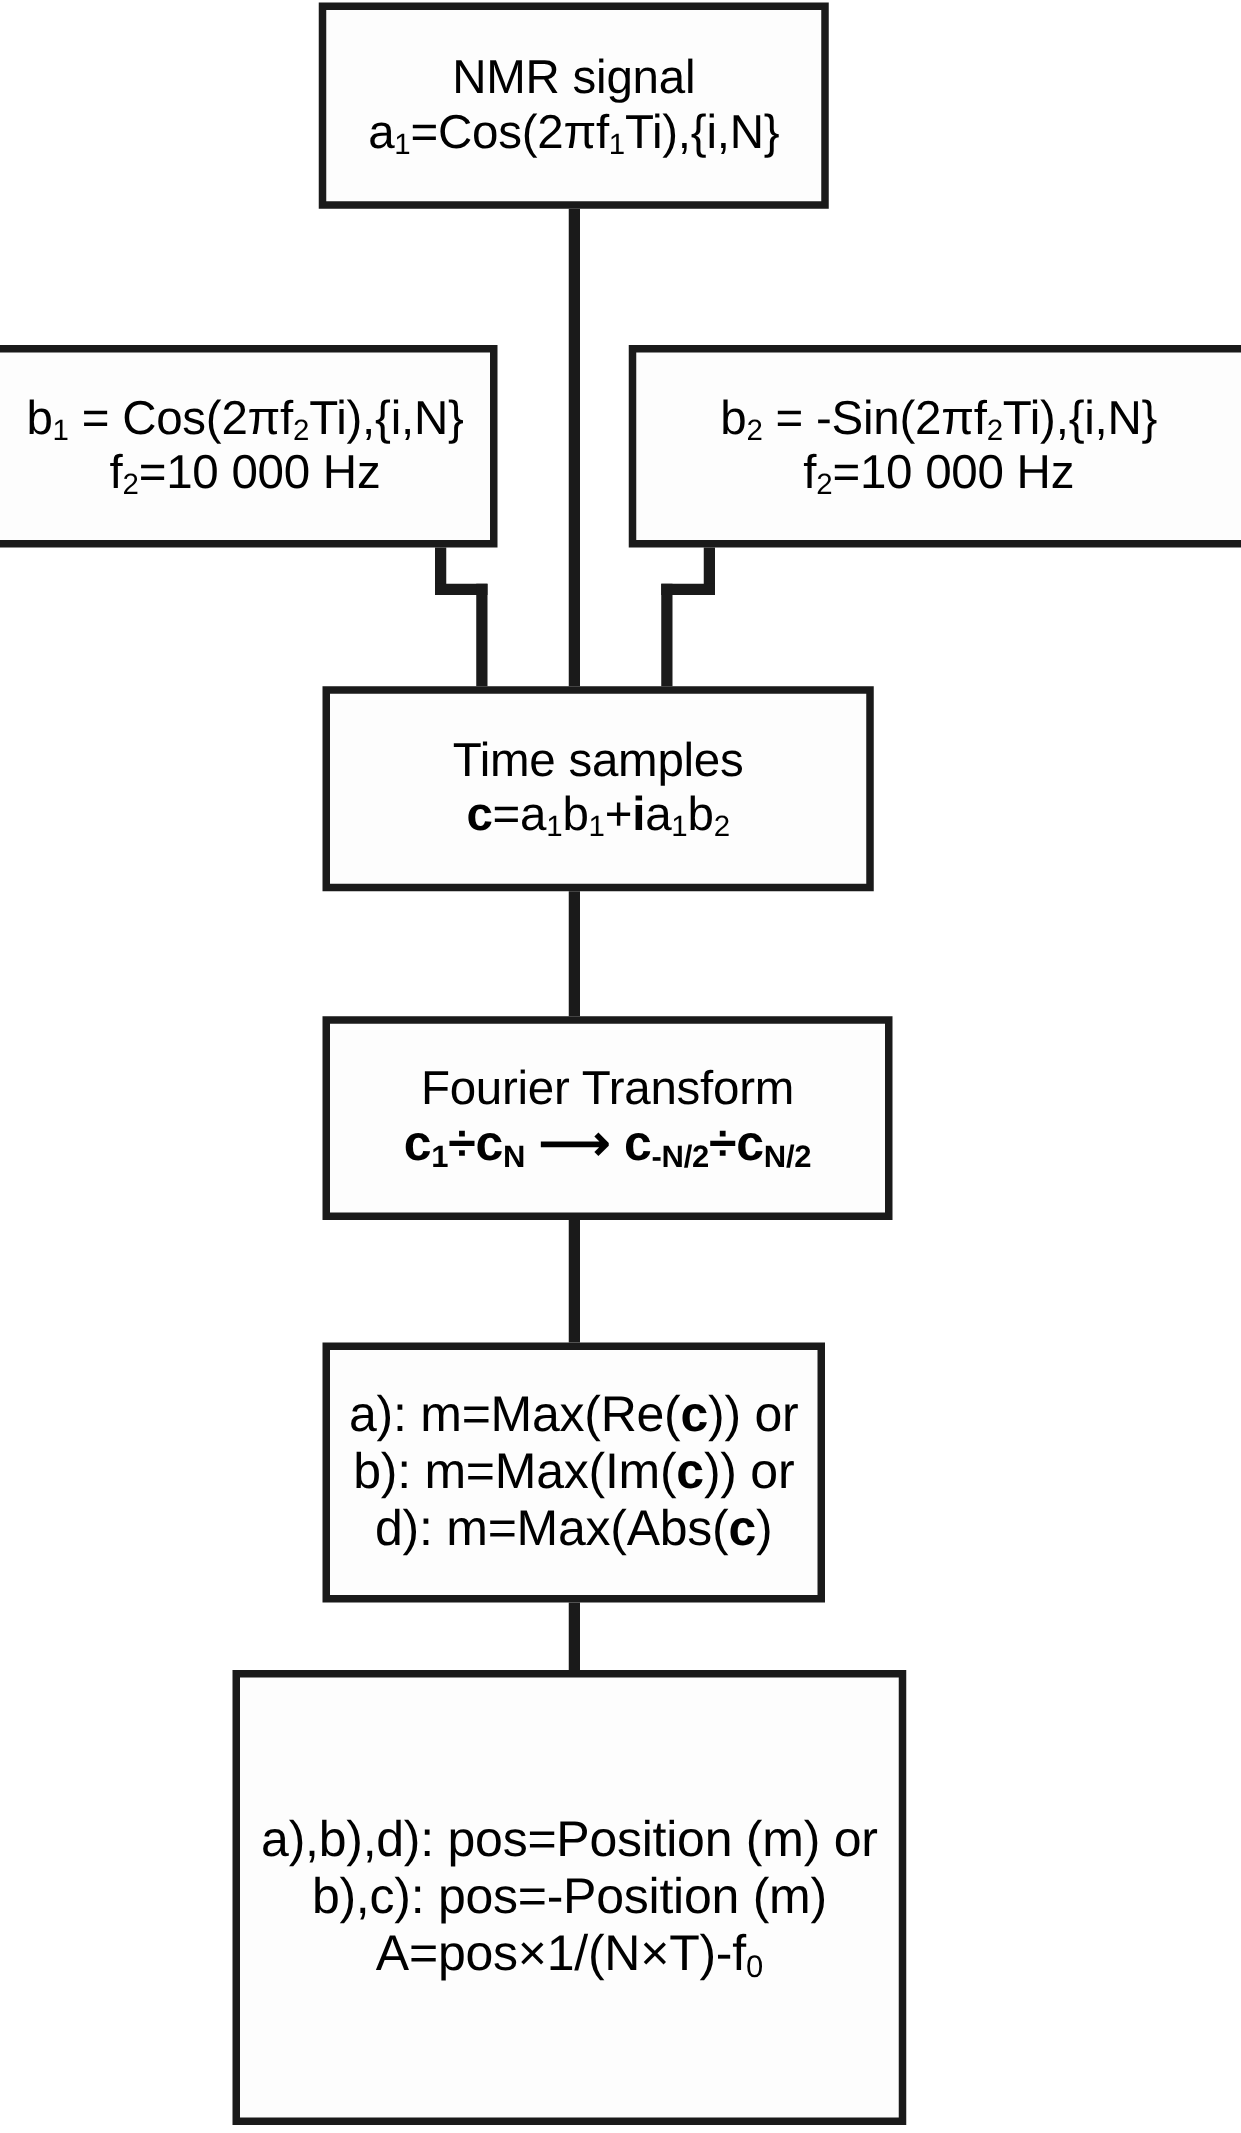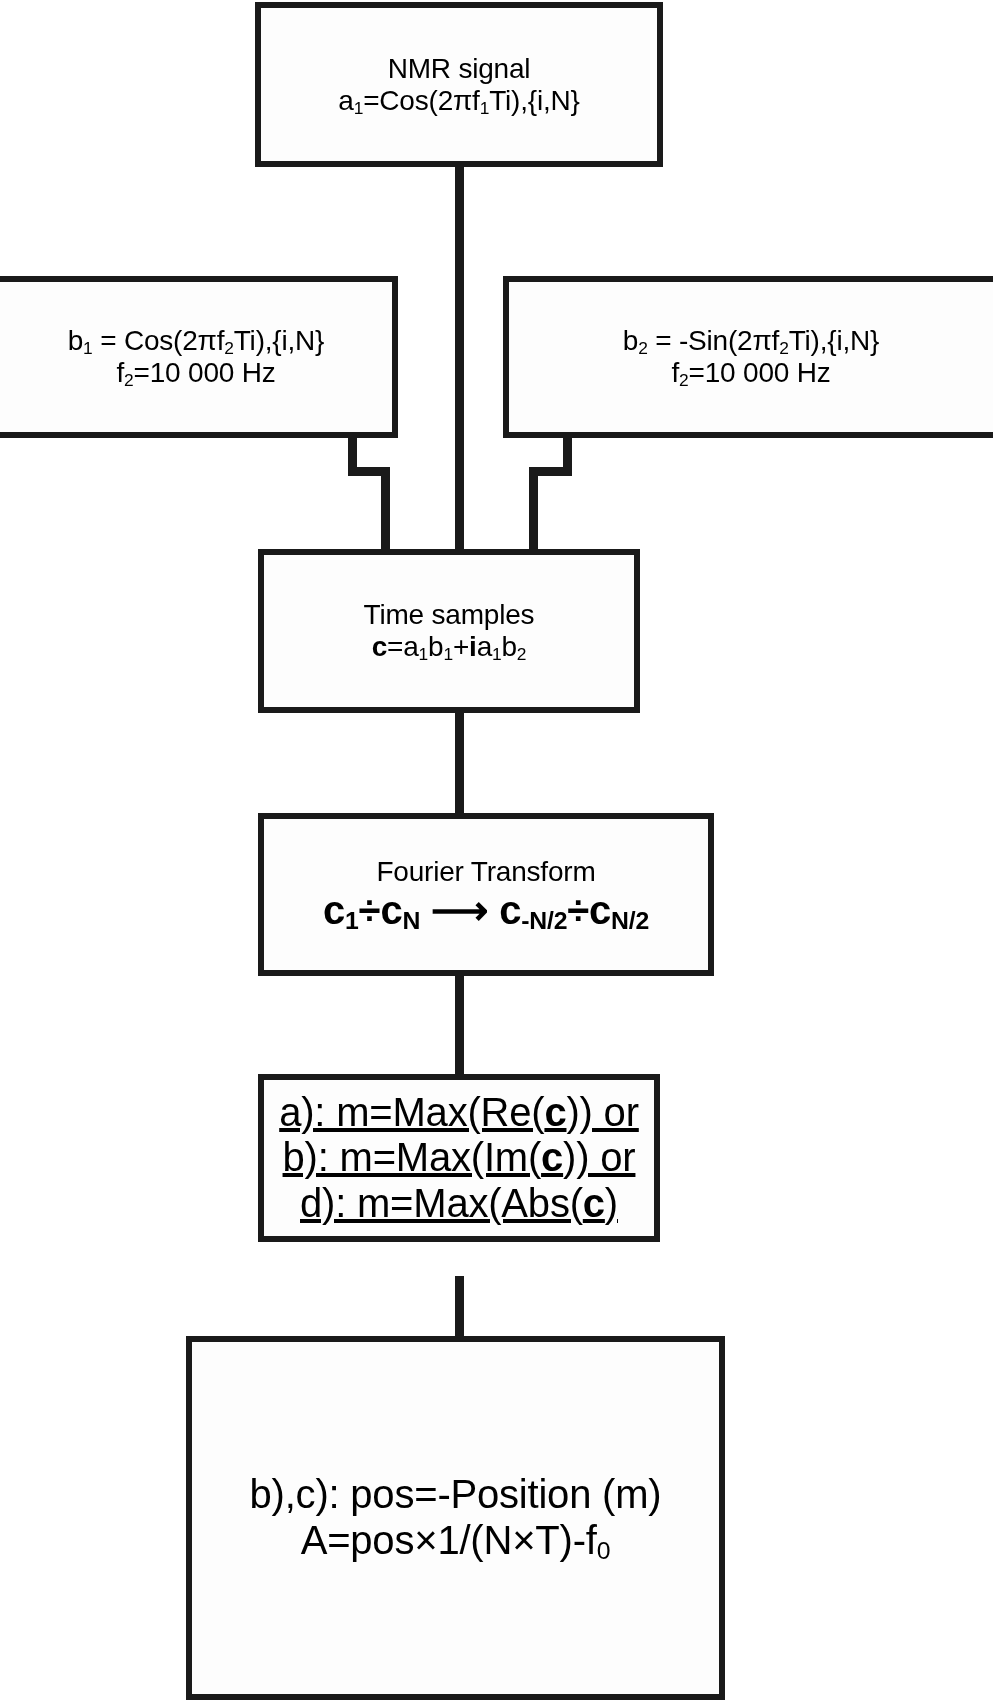--- a/index.html
+++ b/index.html
@@ -23,21 +23,21 @@
     box-sizing: border-box;
     background: #fdfdfd;
     border: 6px solid #1a1a1a;
     display: flex;
     flex-direction: column;
     align-items: center;
     justify-content: center;
     z-index: 3;
   }
   .line {
-    font-size: 28px;
+    font-size: 38px;
     line-height: 1.14;
     white-space: nowrap;
     text-align: center;
     letter-spacing: -0.2px;
   }
   .line.sm {
     font-size: 40px;
   }
   .line.bold {
     font-weight: bold;
@@ -55,23 +55,23 @@
     background: #1a1a1a;
     z-index: 1;
   }
   .conn-v { width: 9px; }
   .conn-h { height: 9px; }
 
   
   #box-nmr        { left: 255px;  top: 2px;    width: 408px; height: 165px; }
   #box-b1         { left: -6px;   top: 276px;  width: 404px; height: 162px; }
   #box-b2         { left: 503px;  top: 276px;  width: 496px; height: 162px; }
-  #box-time       { left: 258px;  top: 549px;  width: 382px; height: 164px; }
+  #box-time       { left: 258px;  top: 549px;  width: 441px; height: 164px; }
   #box-ft         { left: 258px;  top: 813px;  width: 456px; height: 163px; }
-  #box-maxmin     { left: 258px;  top: 1074px; width: 402px; height: 168px; text-decoration: underline; }
+  #box-maxmin     { left: 258px;  top: 1074px; width: 402px; height: 208px; }
   #box-pos        { left: 186px;  top: 1336px; width: 539px; height: 364px; }
 </style>
 </head>
 <body>
 
 <div id="canvas">
 
   <div class="conn conn-v" style="left:455px; top:160px; height:400px;"></div>
 
   <div class="conn conn-v" style="left:348px; top:432px; height:44px;"></div>
@@ -113,17 +113,18 @@
     <div class="line sm bold"><b class="vec">c</b><sub>1</sub>÷<b class="vec">c</b><sub>N</sub> ⟶ <b class="vec">c</b><sub>-N/2</sub>÷<b class="vec">c</b><sub>N/2</sub></div>
   </div>
 
   <div class="box" id="box-maxmin">
     <div class="line sm">a): m=Max(Re(<b class="vec">c</b>)) or</div>
     <div class="line sm">b): m=Max(Im(<b class="vec">c</b>)) or</div>
     <div class="line sm">d): m=Max(Abs(<b class="vec">c</b>)</div>
   </div>
 
   <div class="box" id="box-pos">
+    <div class="line sm">a),b),d): pos=Position (m) or</div>
     <div class="line sm">b),c): pos=-Position (m)</div>
     <div class="line sm">A=pos×1/(N×T)-f<sub>0</sub></div>
   </div>
 
 </div>
 
 </body></html>

